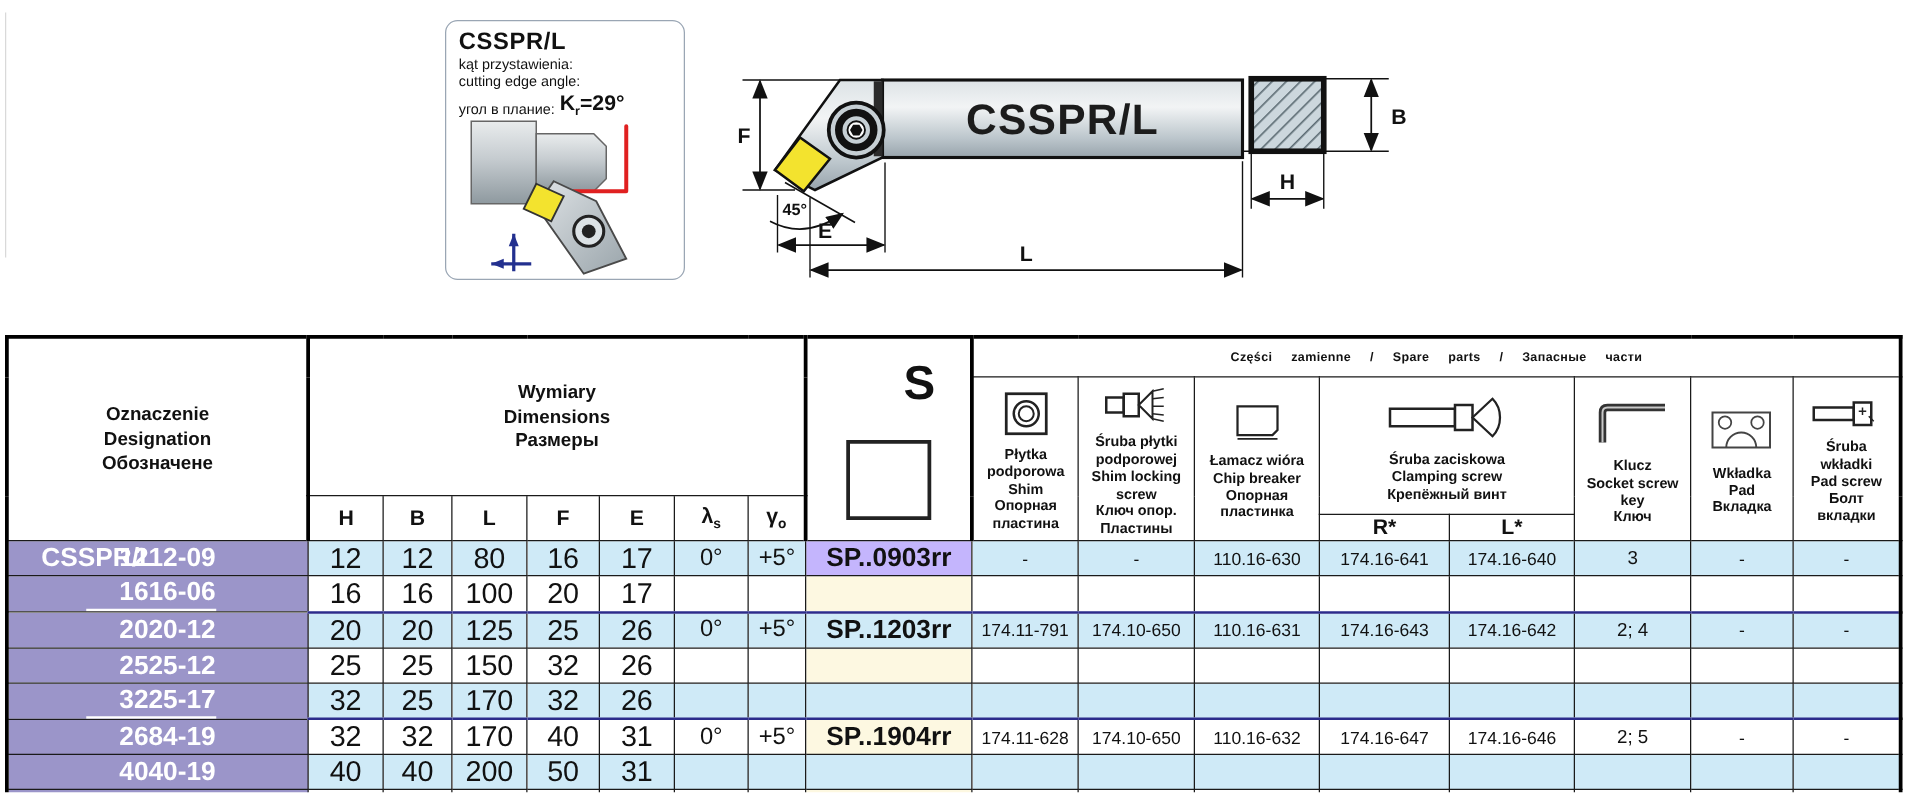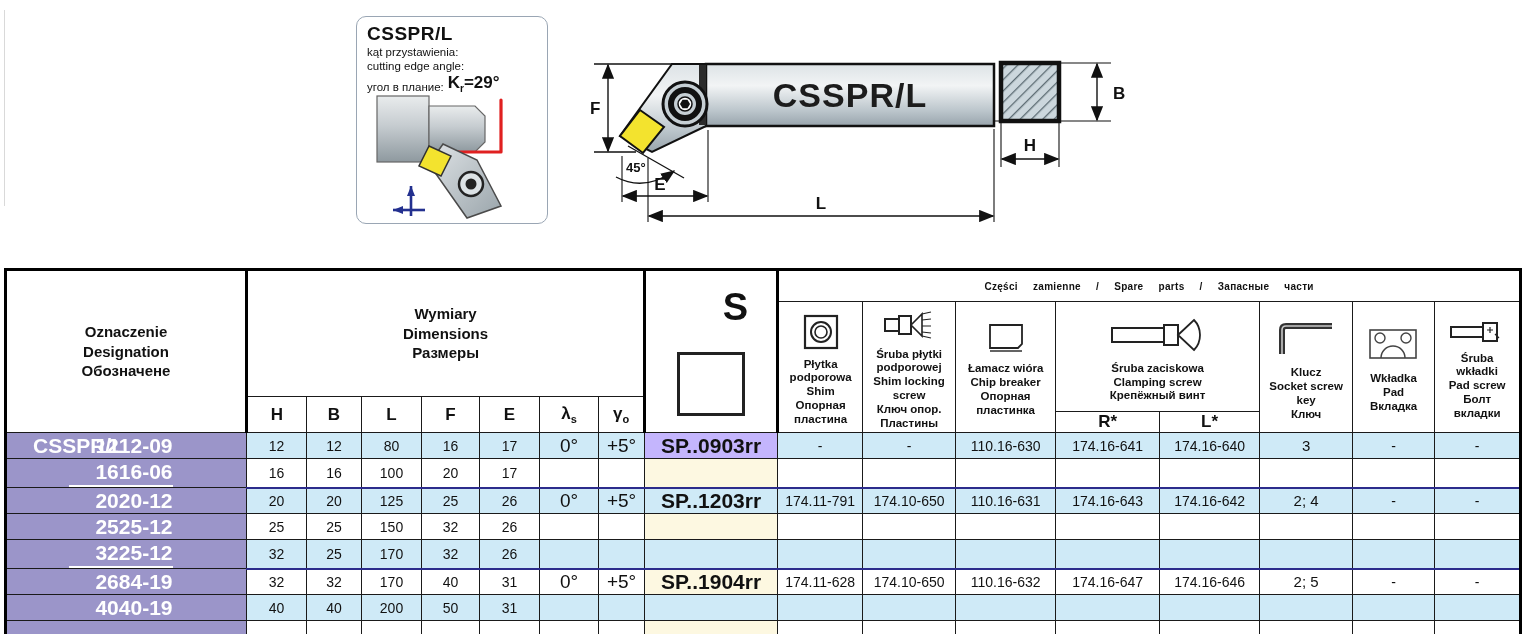--- a/index.html
+++ b/index.html
@@ -43,21 +43,21 @@
   .th-spare{vertical-align:top;font-weight:normal;}
   .spare-inner{display:flex;flex-direction:column;align-items:center;padding-top:6px;}
   .spare-label{font-size:11.5px;line-height:1.2;white-space:pre-line;margin-top:4px;text-align:center;}
   .th-rl{font-size:17px;}
 
   td.c-des{background:var(--purple);border:none;border-right:3px solid #000;text-align:right;}
   .des-wrap{position:relative;display:block;padding-right:12px;color:#fff;font-weight:bold;font-size:21px;line-height:25px;}
   .des-brand{position:absolute;left:26px;top:0;}
   .des-num{display:inline-block;min-width:104px;text-align:right;}
   .des-num.sep{border-bottom:2px solid #fff;padding-bottom:1px;}
-  td.c-num{font-size:14px;}
+  td.c-num{font-size:23px;}
   td.c-deg{font-size:19px;}
   td.c-sp{font-weight:bold;font-size:21px;text-align:left;padding-left:10px;
     border-left:3px solid #000;border-right:3px solid #000;}
   td.c-spare{font-size:14px;}
   td.c-key{font-size:15px;}
   td.bl2{border-left:3px solid #000;}
   tr.gsep td{border-top:2.5px solid #2c2c8c;}
   tr.gsep td.c-des{border-top:none;}
 </style>
 </head>
@@ -389,21 +389,21 @@
           <td class="c-spare" style="background: rgb(255, 255, 255);"></td>
           <td class="c-spare" style="background: rgb(255, 255, 255);"></td>
           <td class="c-spare" style="background: rgb(255, 255, 255);"></td>
           <td class="c-spare" style="background: rgb(255, 255, 255);"></td>
           <td class="c-key" style="background: rgb(255, 255, 255);"></td>
           <td class="c-spare" style="background: rgb(255, 255, 255);"></td>
           <td class="c-spare" style="background: rgb(255, 255, 255);"></td>
         </tr>
         <tr style="height: 26px;">
           <td class="c-des">
-            <div class="des-wrap"><span class="des-num sep">3225-12</span></div>
+            <div class="des-wrap"><span class="des-num sep">3225-17</span></div>
           </td>
           <td class="c-num bl2" style="background: rgb(207, 234, 247);">32</td>
           <td class="c-num" style="background: rgb(207, 234, 247);">25</td>
           <td class="c-num" style="background: rgb(207, 234, 247);">170</td>
           <td class="c-num" style="background: rgb(207, 234, 247);">32</td>
           <td class="c-num" style="background: rgb(207, 234, 247);">26</td>
           <td class="c-deg" style="background: rgb(207, 234, 247);"></td>
           <td class="c-deg" style="background: rgb(207, 234, 247);"></td>
           <td class="c-sp" style="background: rgb(207, 234, 247);"></td>
           <td class="c-spare" style="background: rgb(207, 234, 247);"></td>

